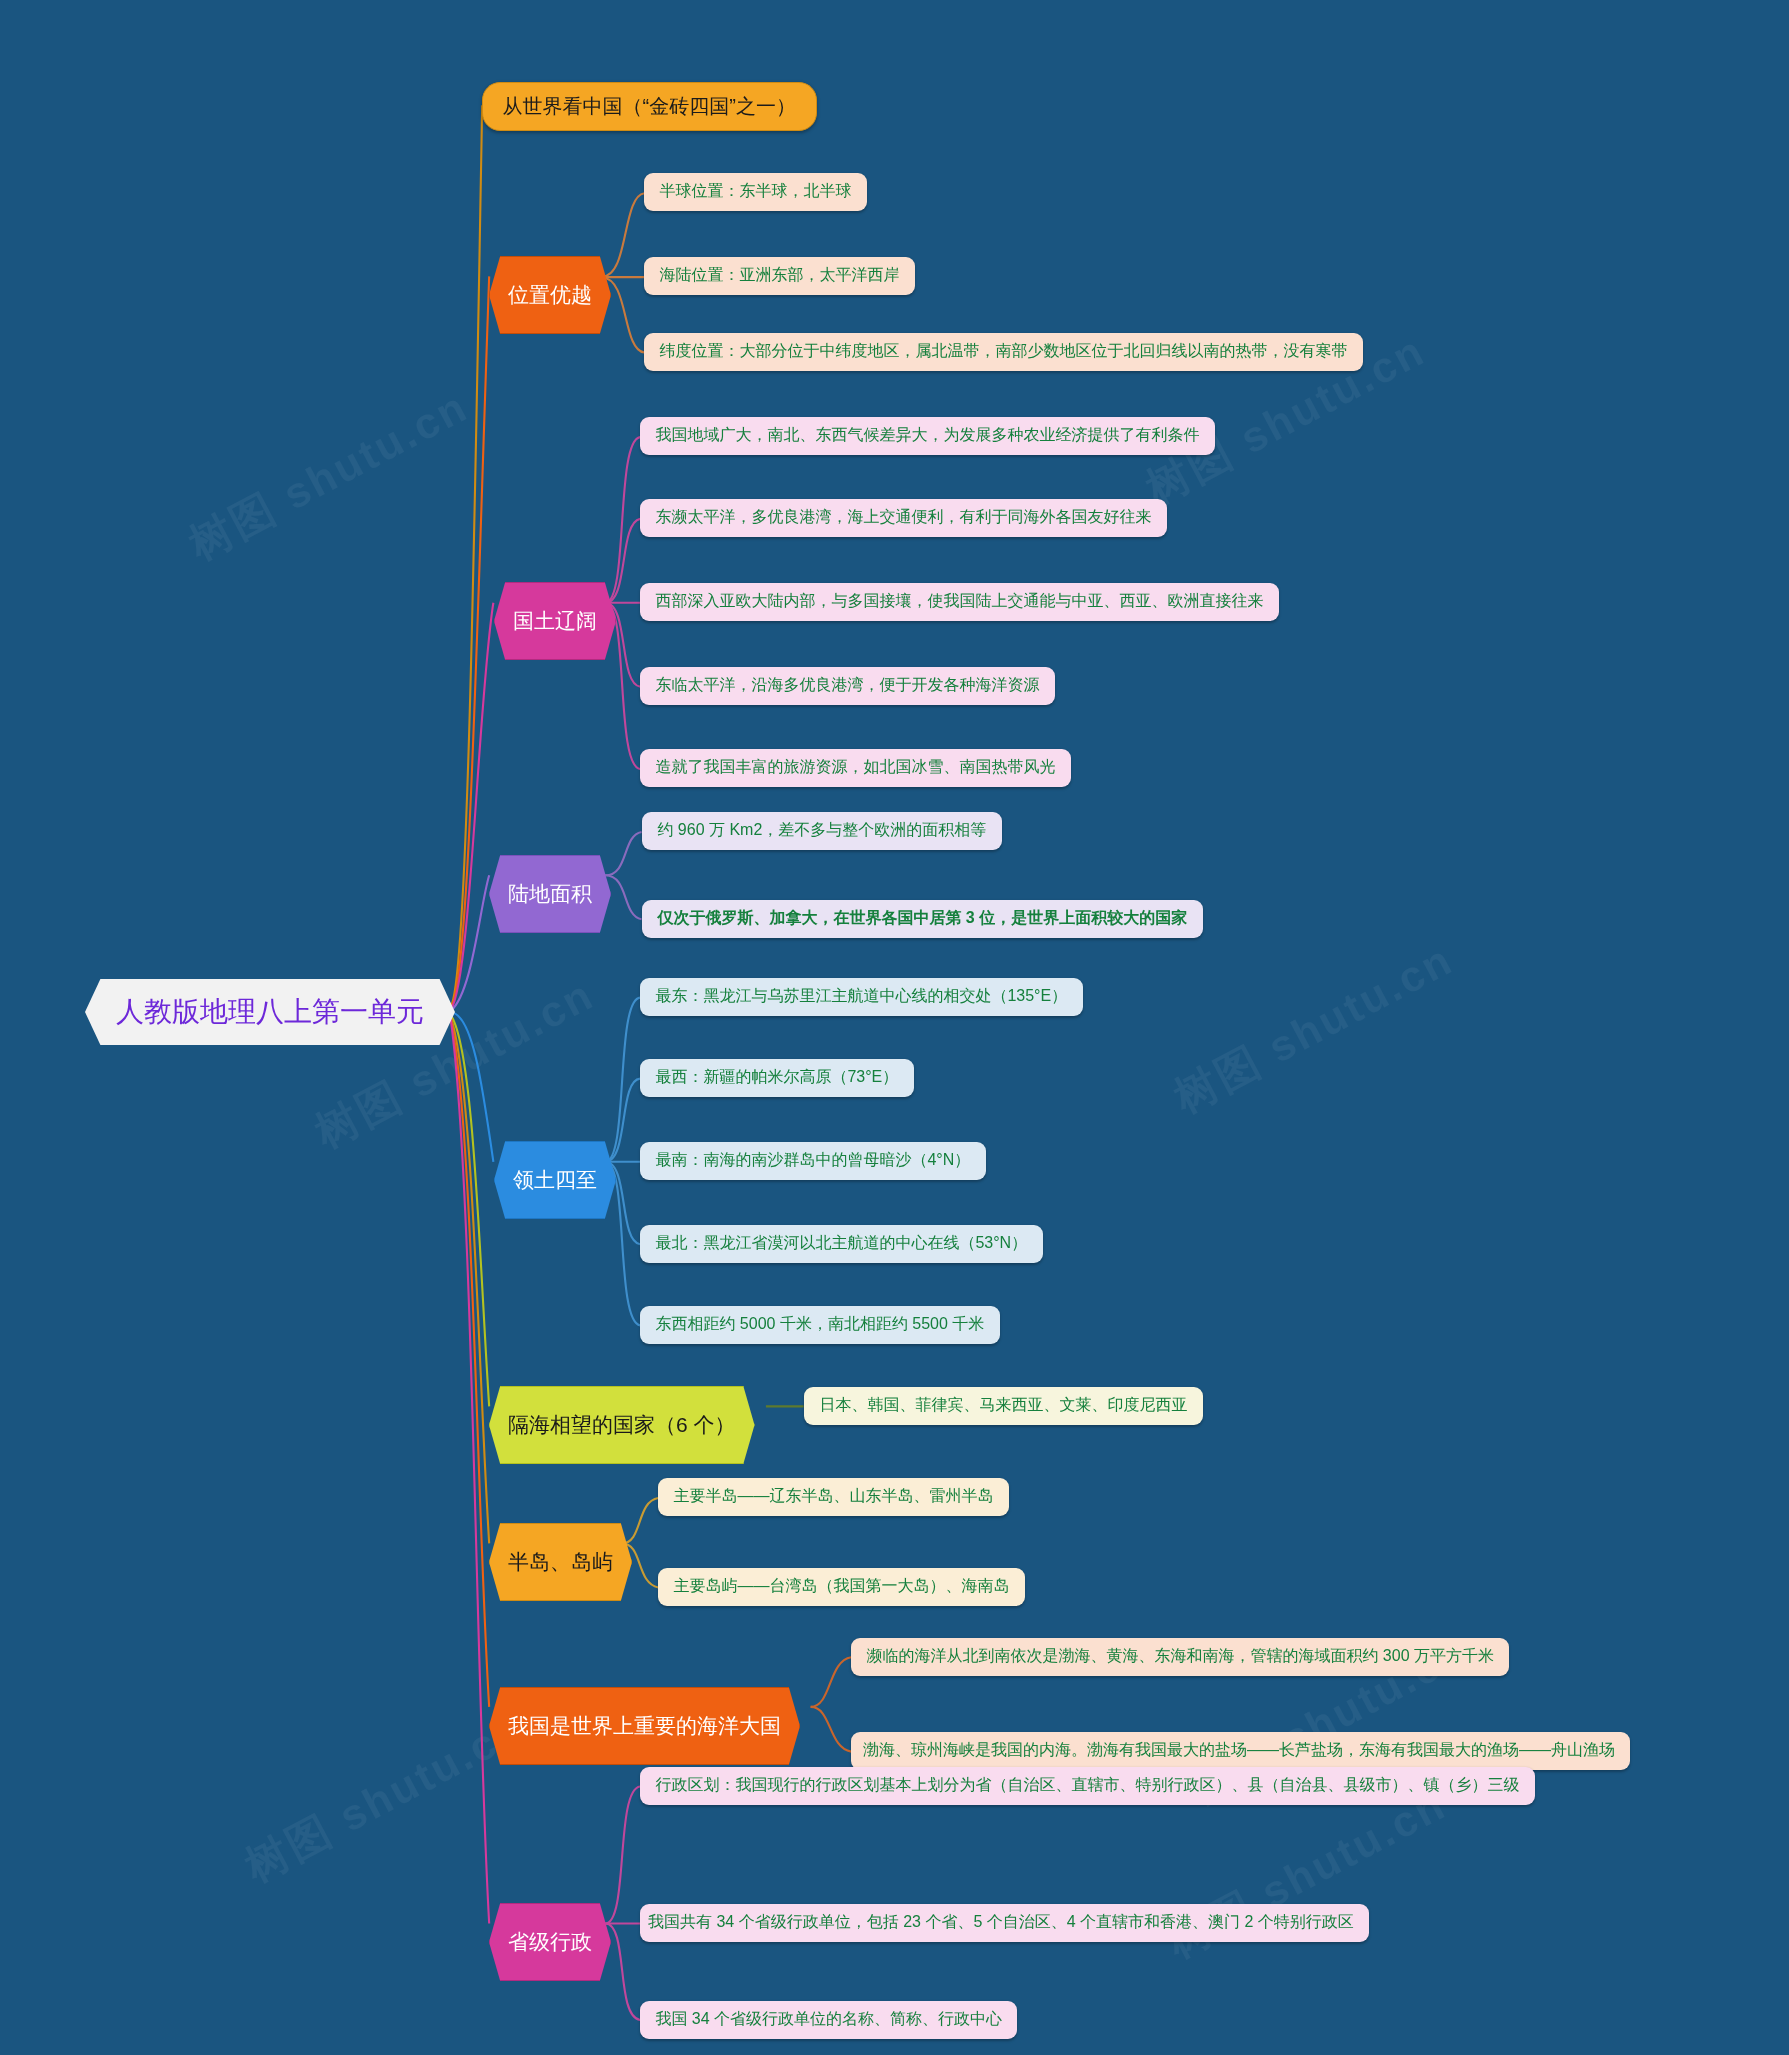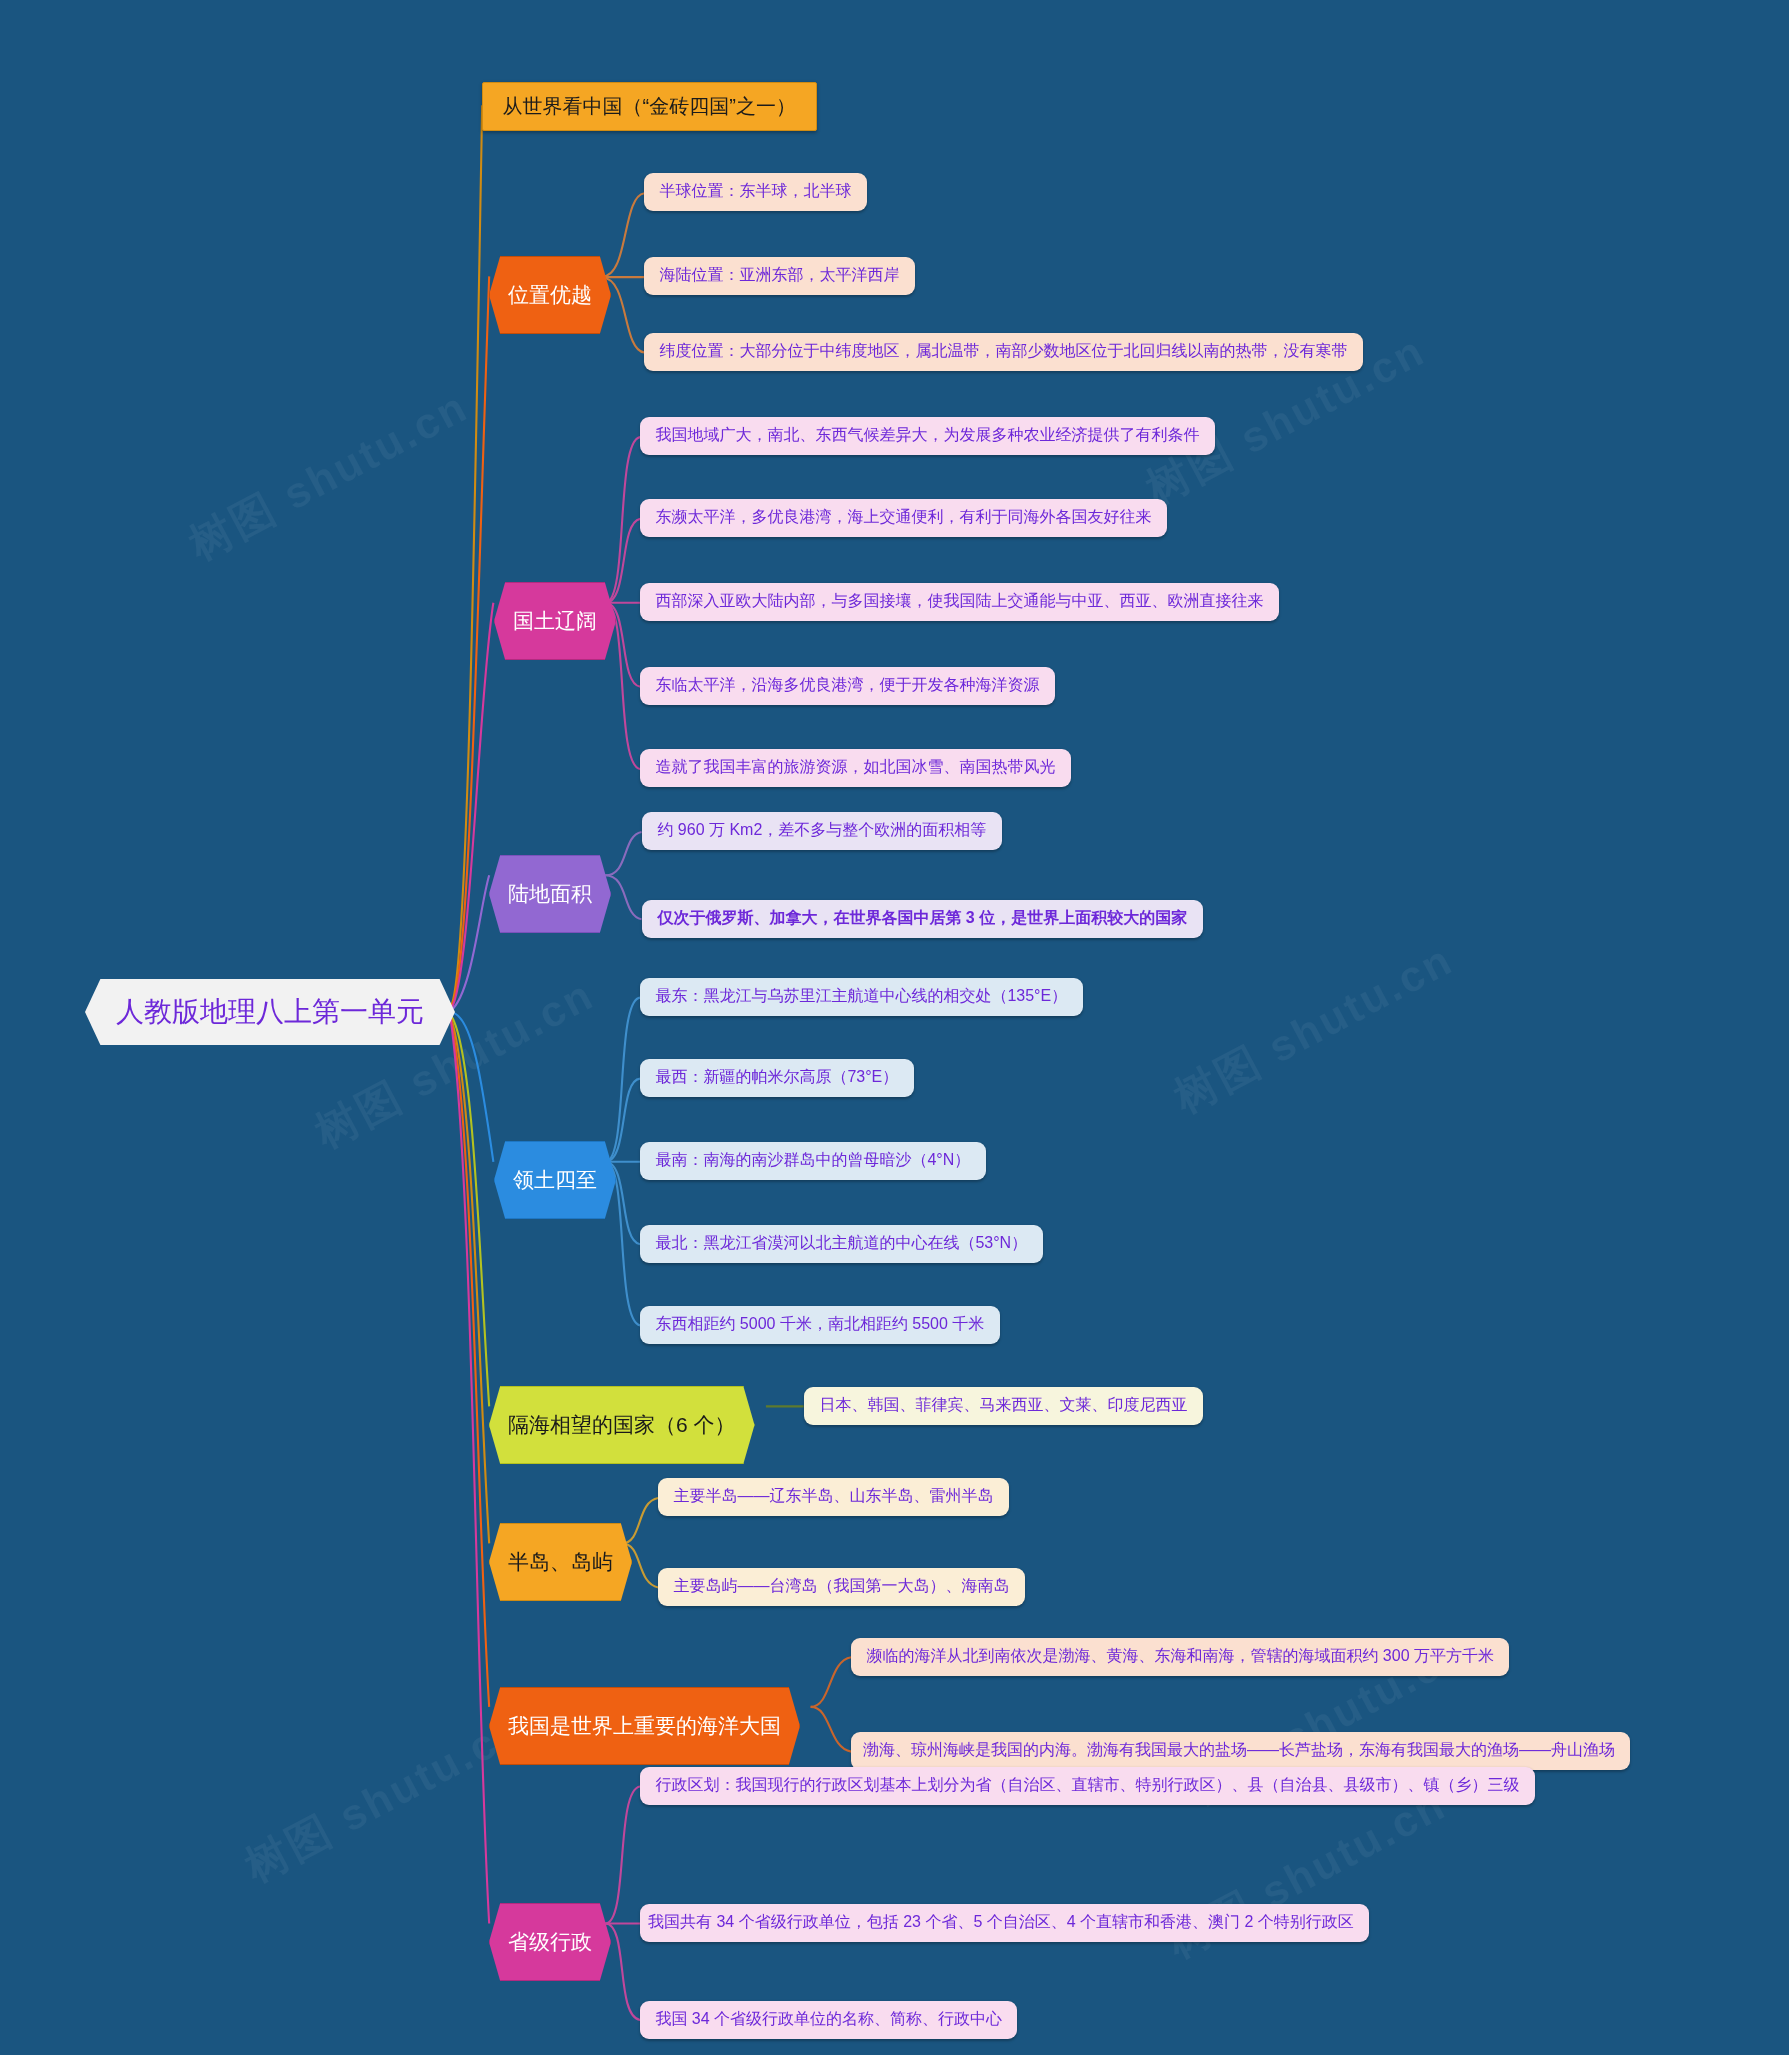--- a/index.html
+++ b/index.html
@@ -65,29 +65,29 @@
     clip-path: polygon(11.2px 0, calc(100% - 11.2px) 0, 100% 50%, calc(100% - 11.2px) 100%, 11.2px 100%, 0 50%);
     box-shadow: 0 1.4px 3.5px rgba(0,0,0,.3);
   }
   .branch.dark-text { color: #1a1a1a; }
 
   
   .leaf {
     font-size: 16px;
     padding: 8.4px 15.4px;
     border-radius: 9px;
-    color: #6d28d9;
+    color: #15803d;
     box-shadow: 0 1.4px 2.8px rgba(0,0,0,.28);
   }
 
   
   .banner {
     font-size: 20px;
     padding: 9.8px 19.6px;
-    border-radius: 2px;
+    border-radius: 18px;
     color: #1b1b1b;
     box-shadow: 0 1.4px 3.5px rgba(0,0,0,.3);
     justify-content: center;
   }
 </style>
 </head>
 <body>
 
 <div>
   <div class="wm" style="left:175px; top:447px;">树图 shutu.cn</div>

